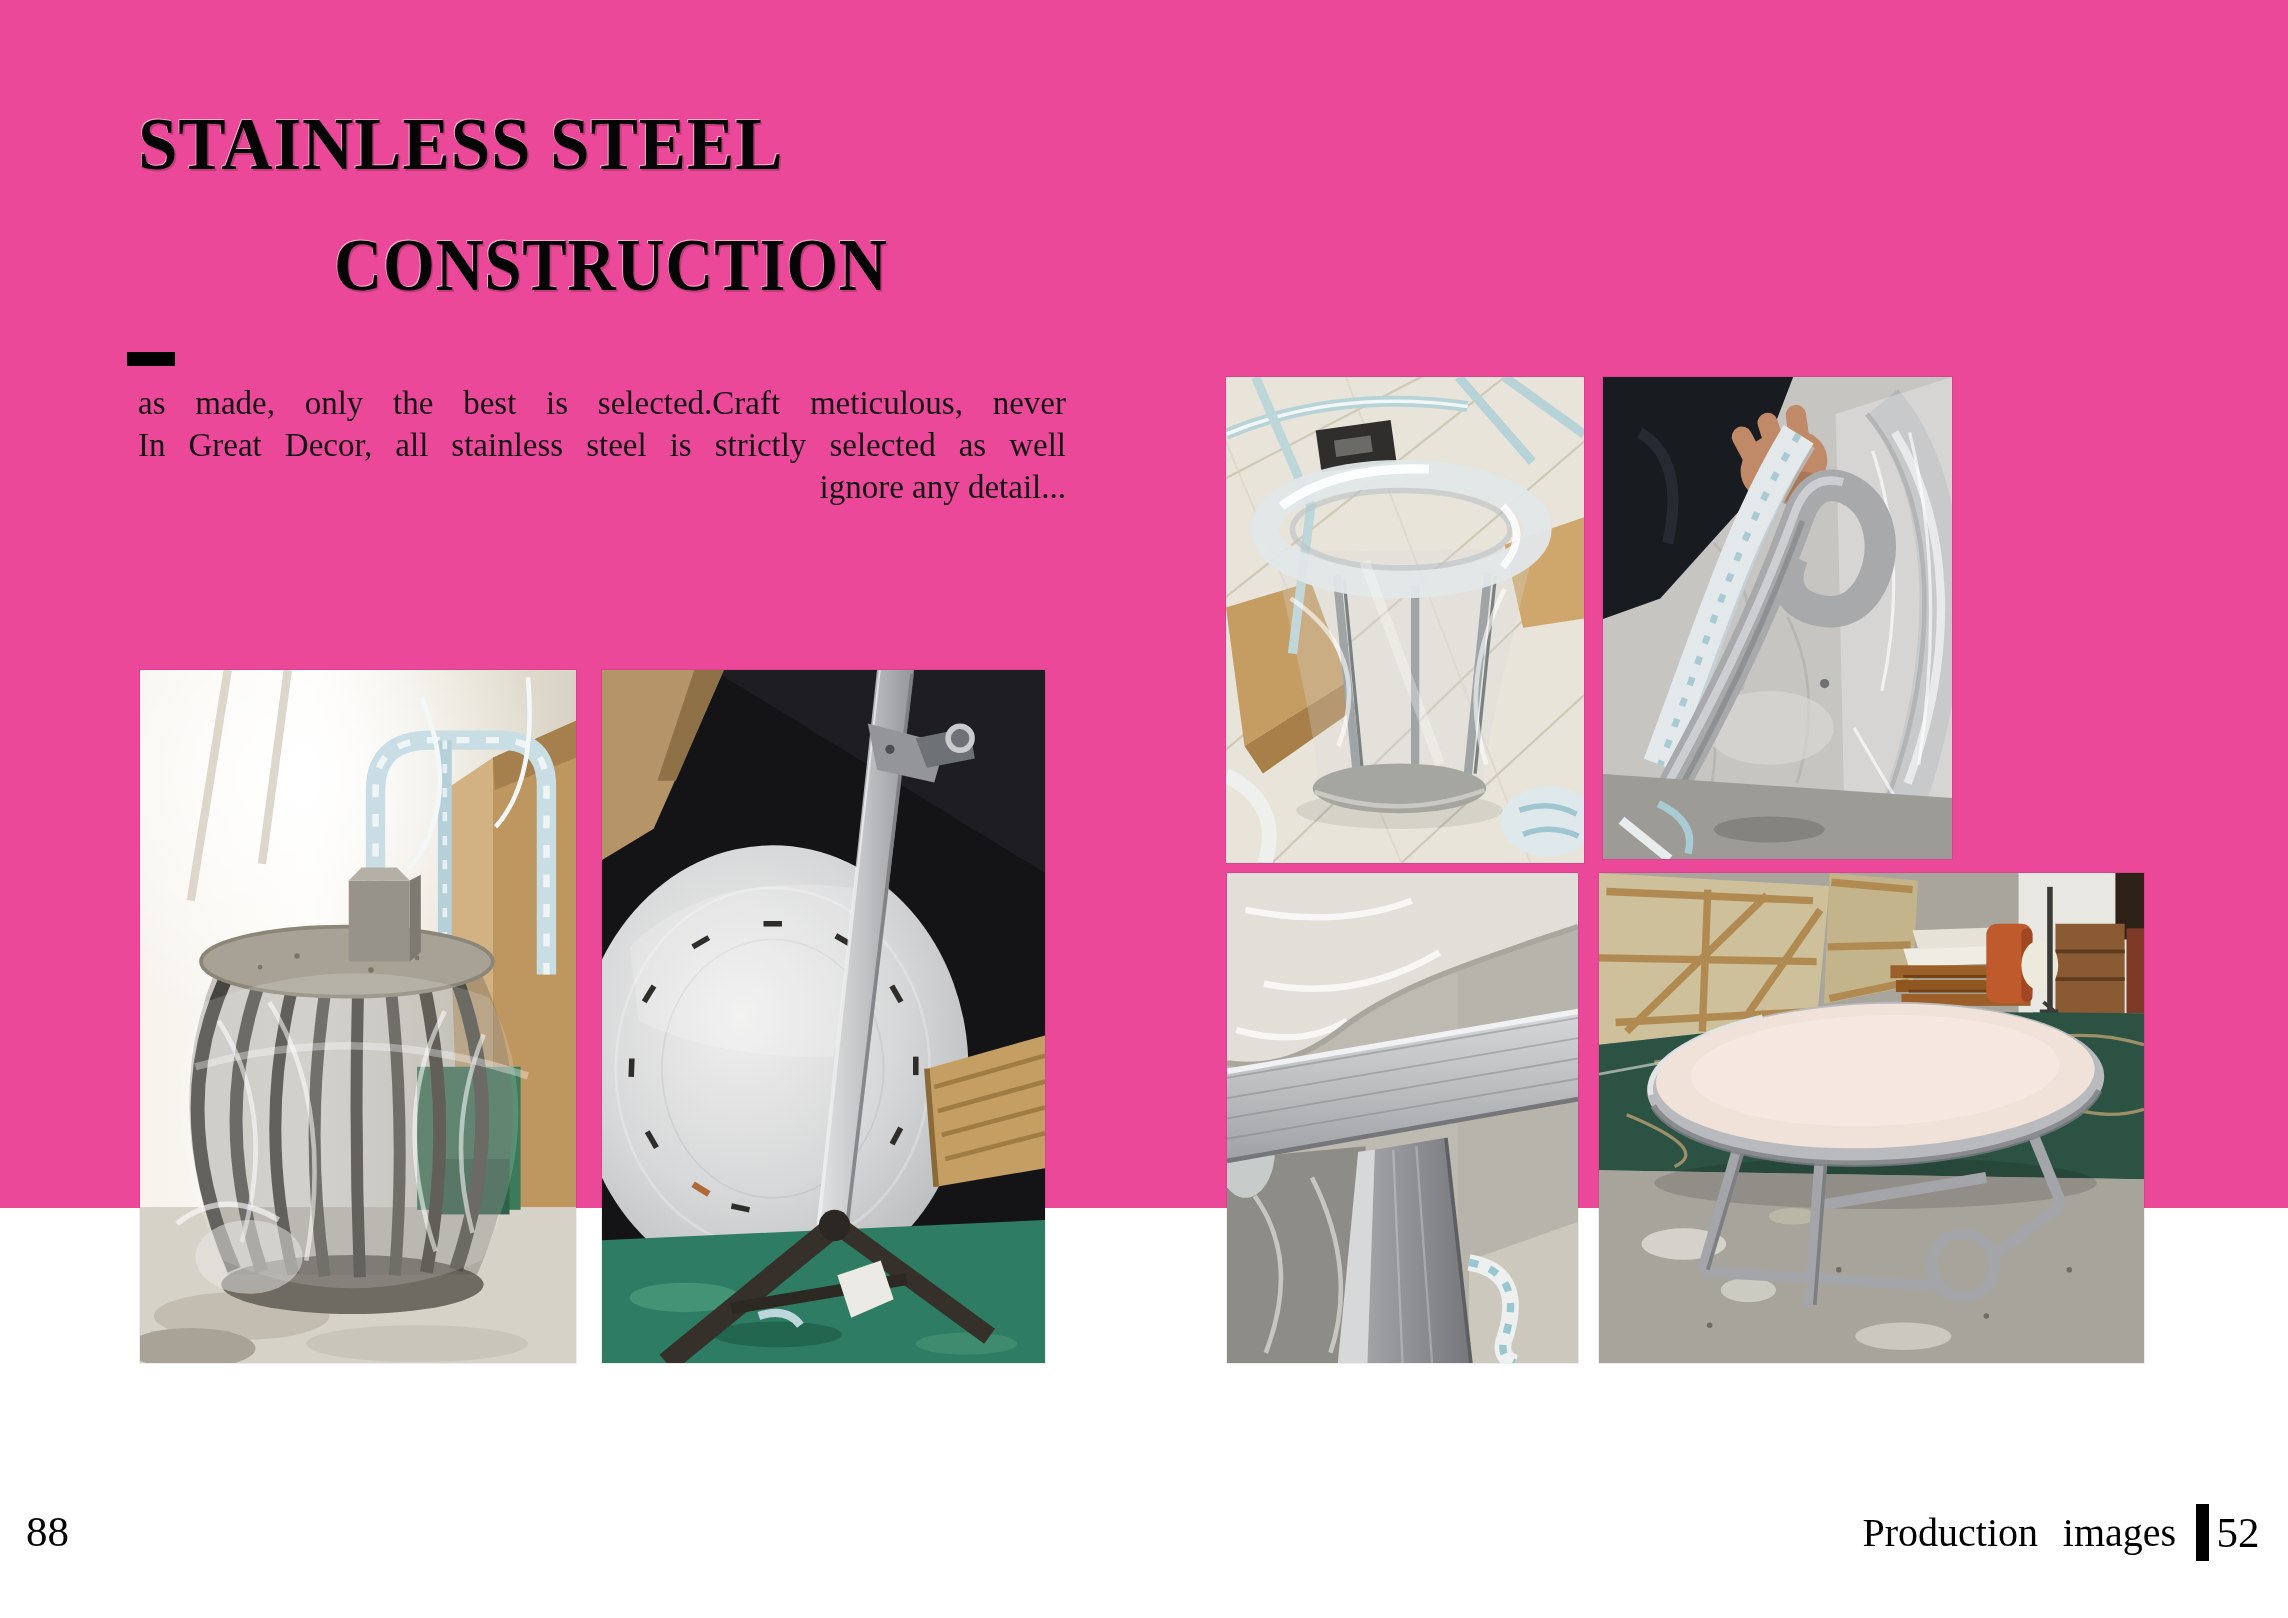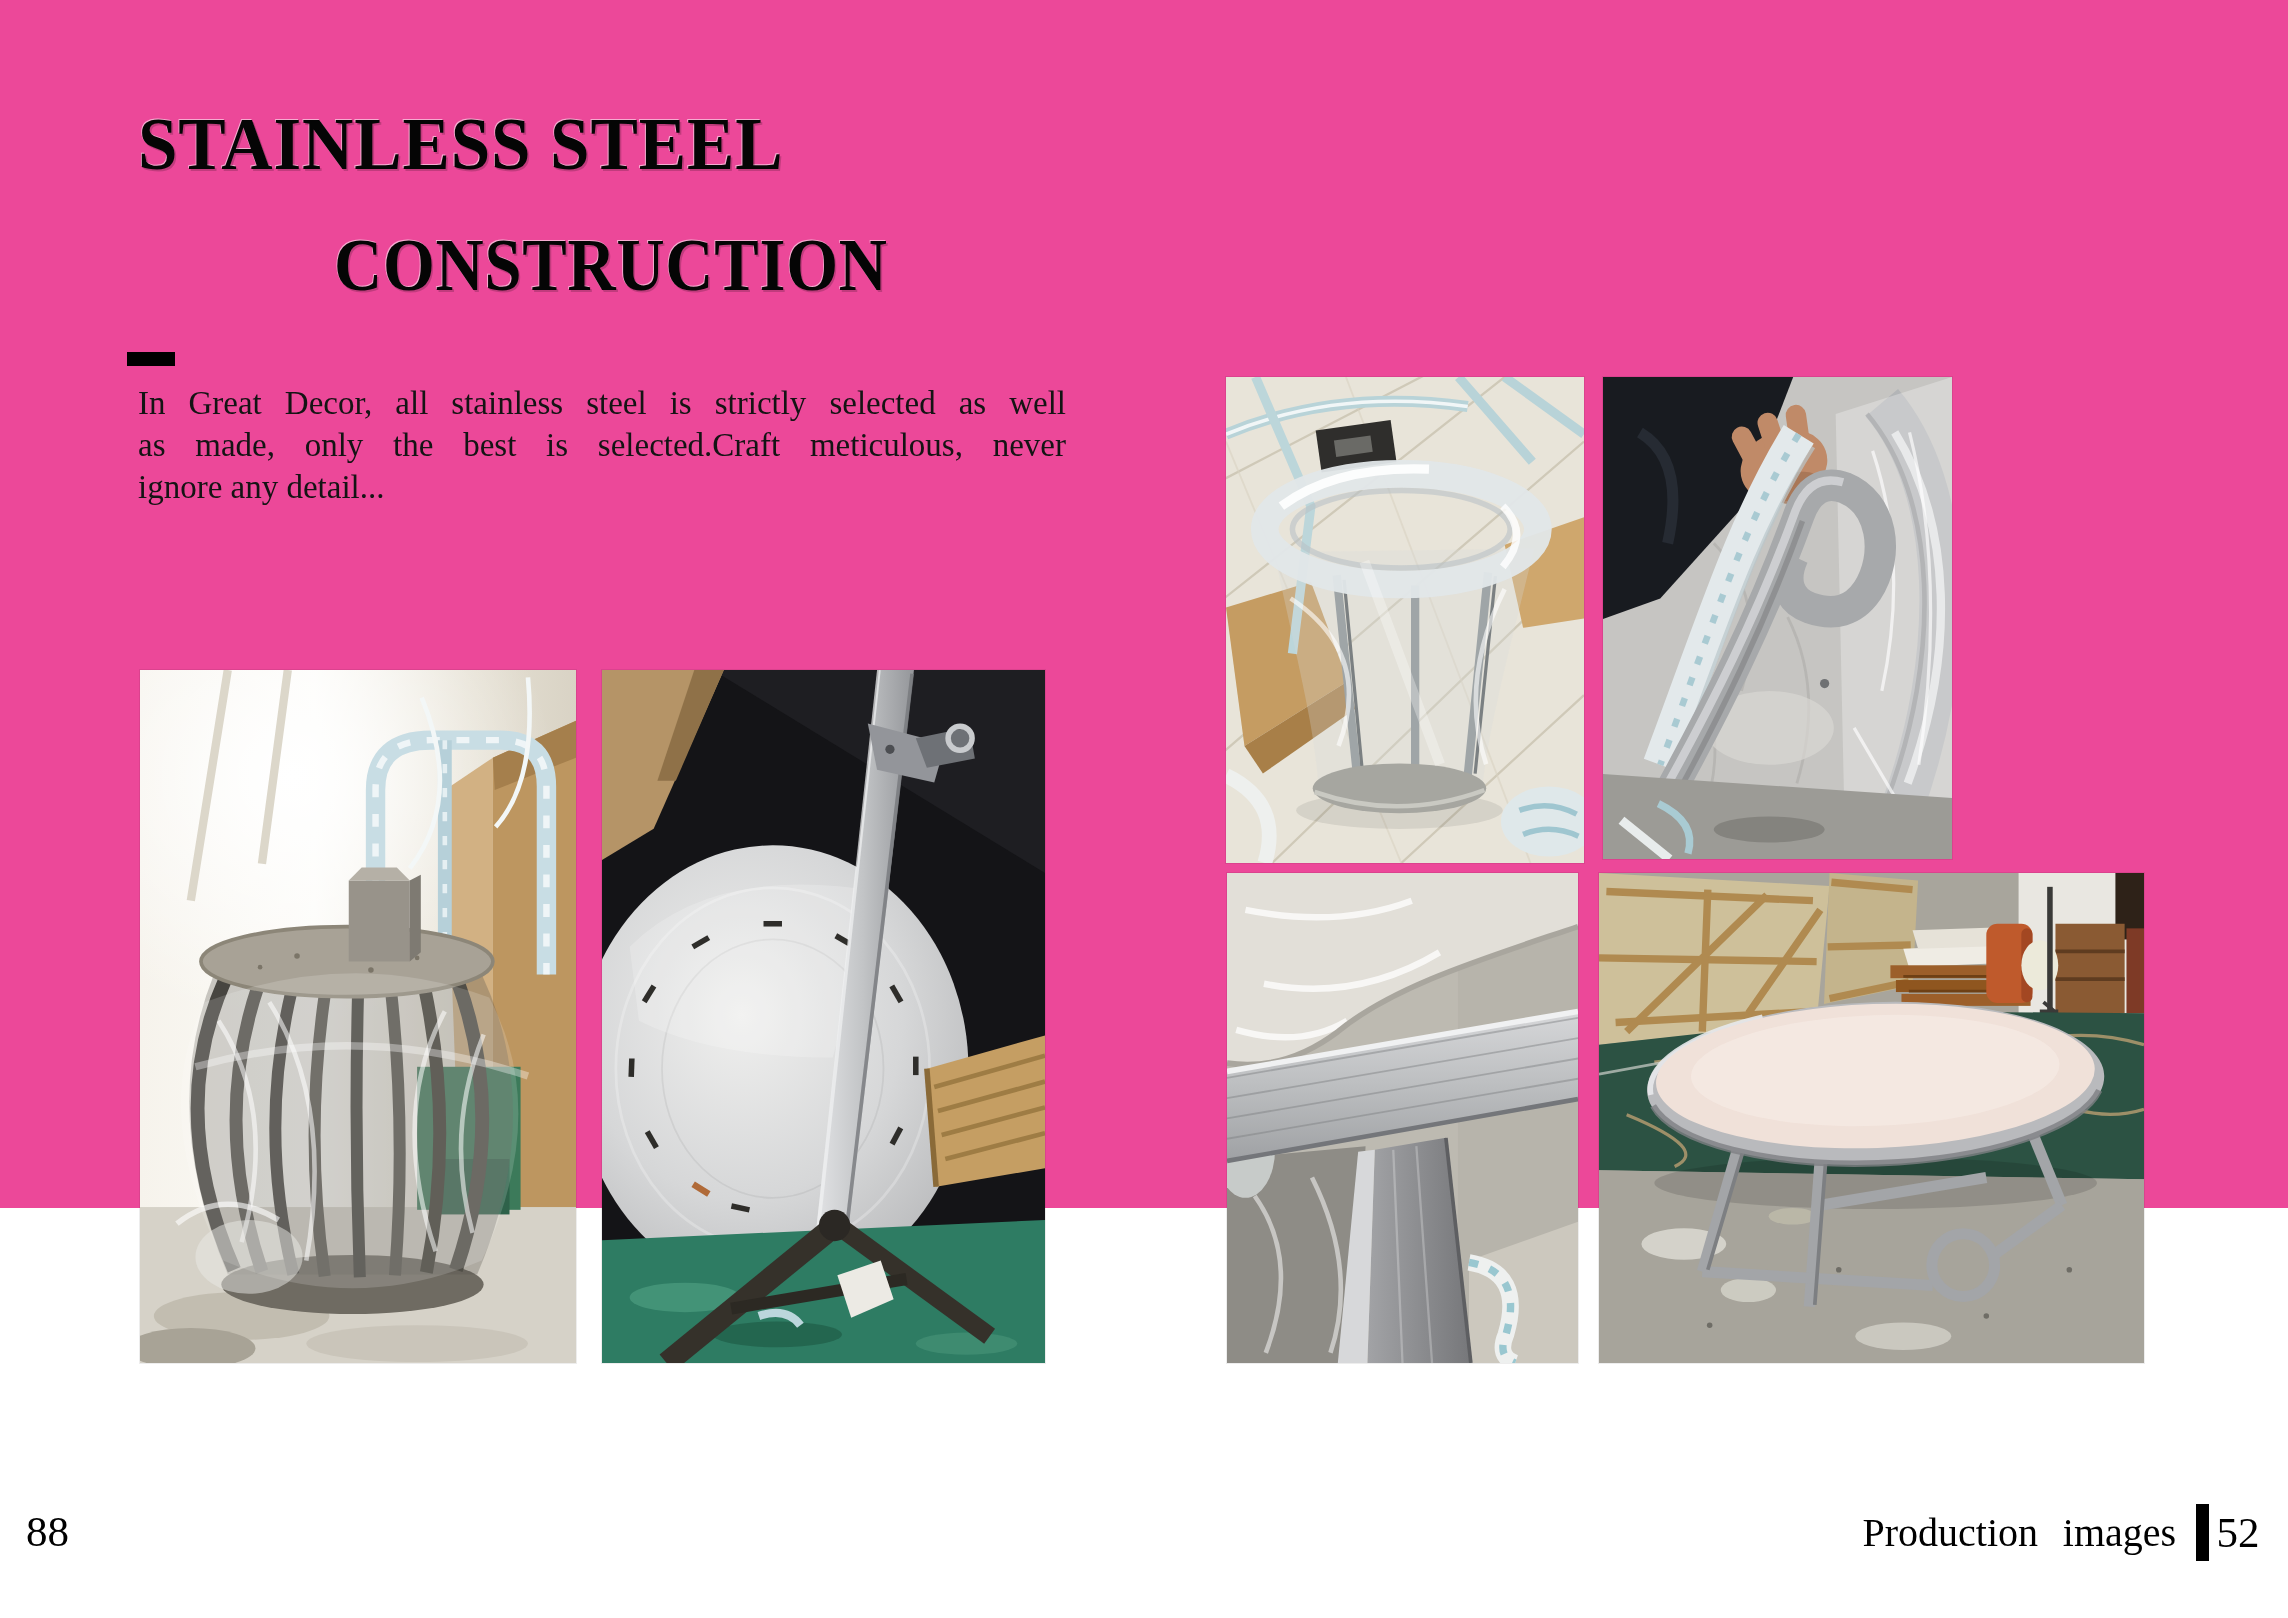--- a/index.html
+++ b/index.html
@@ -6,21 +6,21 @@
   .canvas{position:absolute;left:0;top:0;width:2289px;height:1208px;background:#ec4899;
           font-family:"Liberation Serif", serif;color:#000;}
   .title-line{position:absolute;font-weight:bold;font-size:74px;line-height:1;white-space:nowrap;
               color:#050505;letter-spacing:0.9px;transform-origin:left top;
               text-shadow:1.8px 1.8px 0 rgba(0,0,0,.18), -0.9px -0.9px 0 rgba(255,255,255,.55);}
   #title1{left:138px;top:107px;transform:scaleX(.96);}
   #title2{left:334px;top:228px;transform:scaleX(.90);}
   .accent-bar{position:absolute;left:127px;top:352px;width:48px;height:14px;background:#000;}
   .intro{position:absolute;left:138px;top:382px;width:928px;font-size:33px;line-height:42px;color:#141414;}
   .intro .jline{text-align:justify;text-align-last:justify;}
-  .intro .lline{text-align:left;}
+  .intro .lline{text-align:right;}
   .photo{position:absolute;outline:0.9px solid rgba(0,0,0,.07);overflow:hidden;background:#ddd;}
   .photo svg{display:block;width:100%;height:100%;}
   #photo1{left:140px;top:670px;width:436px;height:693px;}
   #photo2{left:602px;top:670px;width:443px;height:693px;}
   #photo3{left:1226px;top:377px;width:358px;height:486px;}
   #photo4{left:1603px;top:377px;width:349px;height:482px;}
   #photo5{left:1227px;top:873px;width:351px;height:490px;}
   #photo6{left:1599px;top:873px;width:545px;height:490px;}
   .pagenum-left{position:absolute;left:26px;top:1510px;font-size:43px;line-height:1;}
   .footer-right{position:absolute;right:29.5px;top:1504px;display:flex;align-items:center;}
@@ -32,22 +32,22 @@
 <body>
 
 <div class="canvas">
 
   <div id="title1" class="title-line">STAINLESS STEEL</div>
   <div id="title2" class="title-line">CONSTRUCTION</div>
 
   <div class="accent-bar"></div>
 
   <div class="intro">
+    <div class="jline">as made, only the best is selected.Craft meticulous, never</div>
     <div class="jline">In Great Decor, all stainless steel is strictly selected as well</div>
-    <div class="jline">as made, only the best is selected.Craft meticulous, never</div>
     <div class="lline">ignore any detail...</div>
   </div>
 
   <div id="photo1" class="photo" aria-label="Shrink-wrapped stainless steel slatted drum stool with round metal top on workshop floor">
     <svg viewBox="0 0 472 751" preserveAspectRatio="none">
       <defs>
         <linearGradient id="p1wall" x1="0" y1="0" x2="1" y2="0">
           <stop offset="0" stop-color="#f6f3ec"></stop>
             <stop offset="0.4" stop-color="#fcfbf7"></stop>
           <stop offset="0.75" stop-color="#e6e1d4"></stop>

